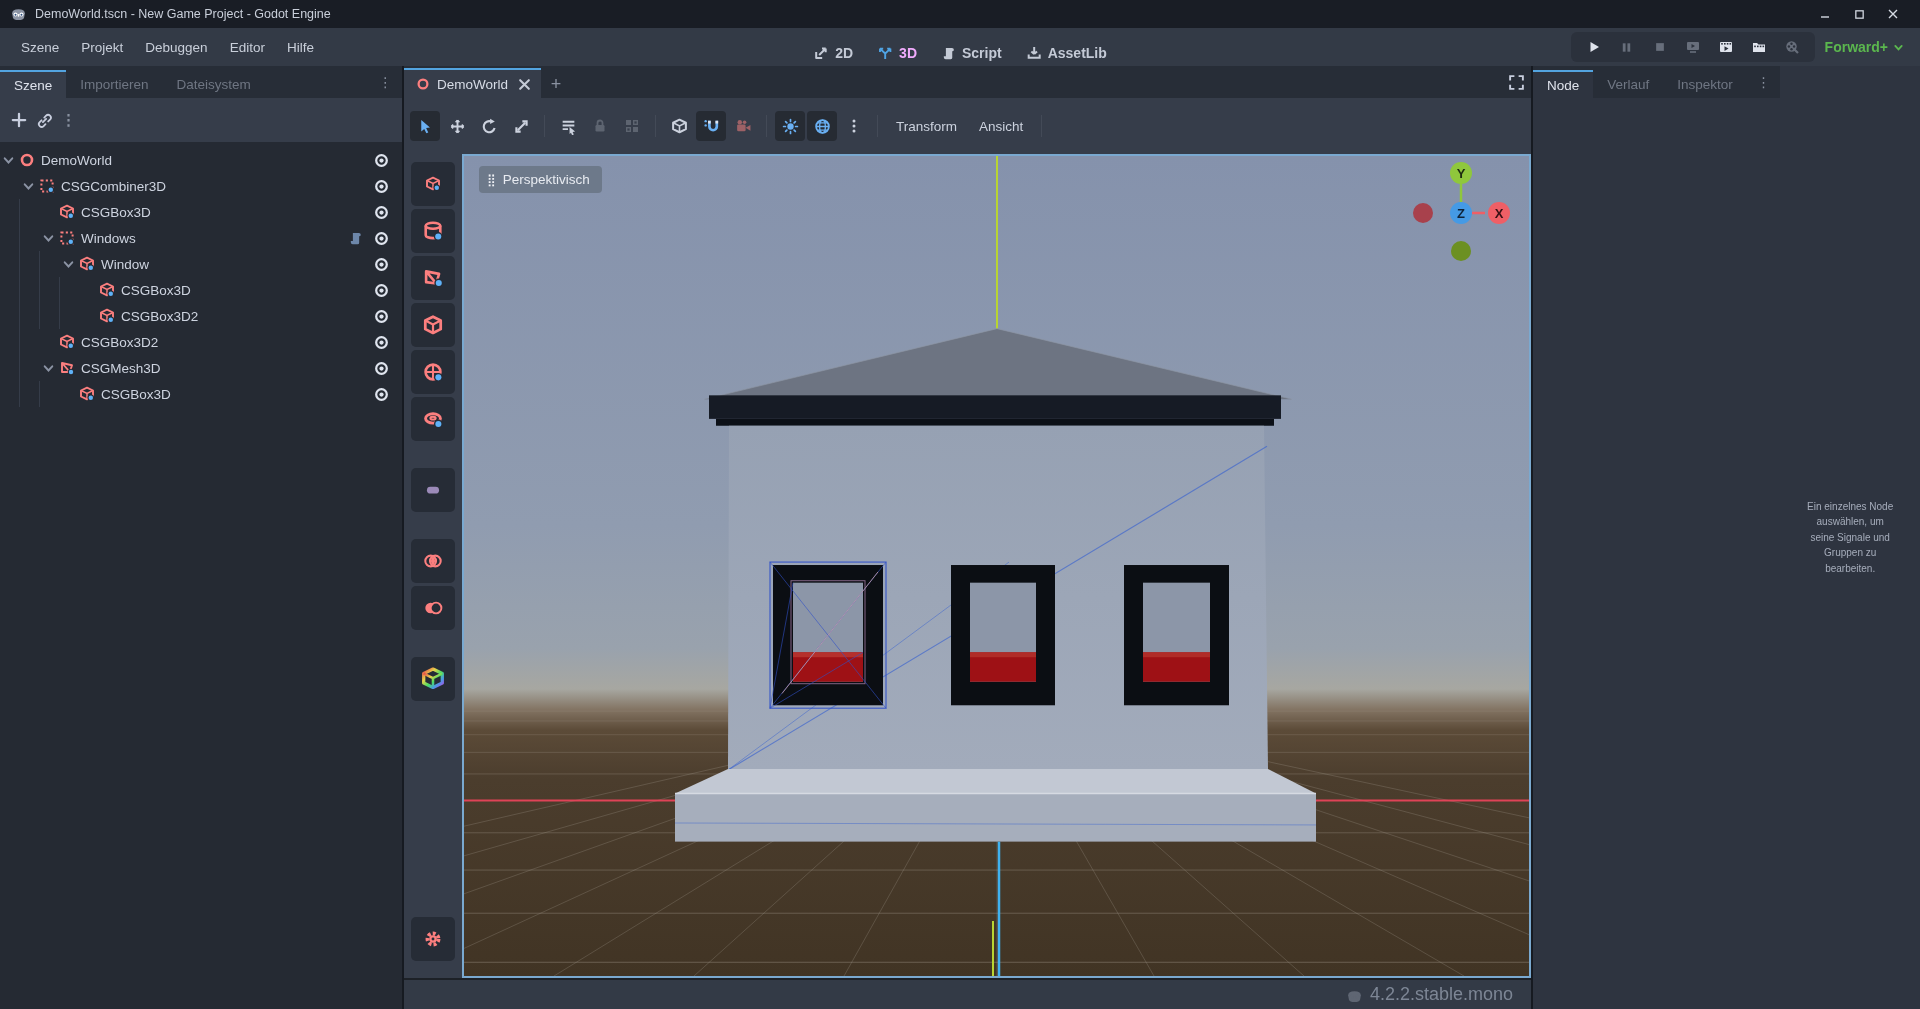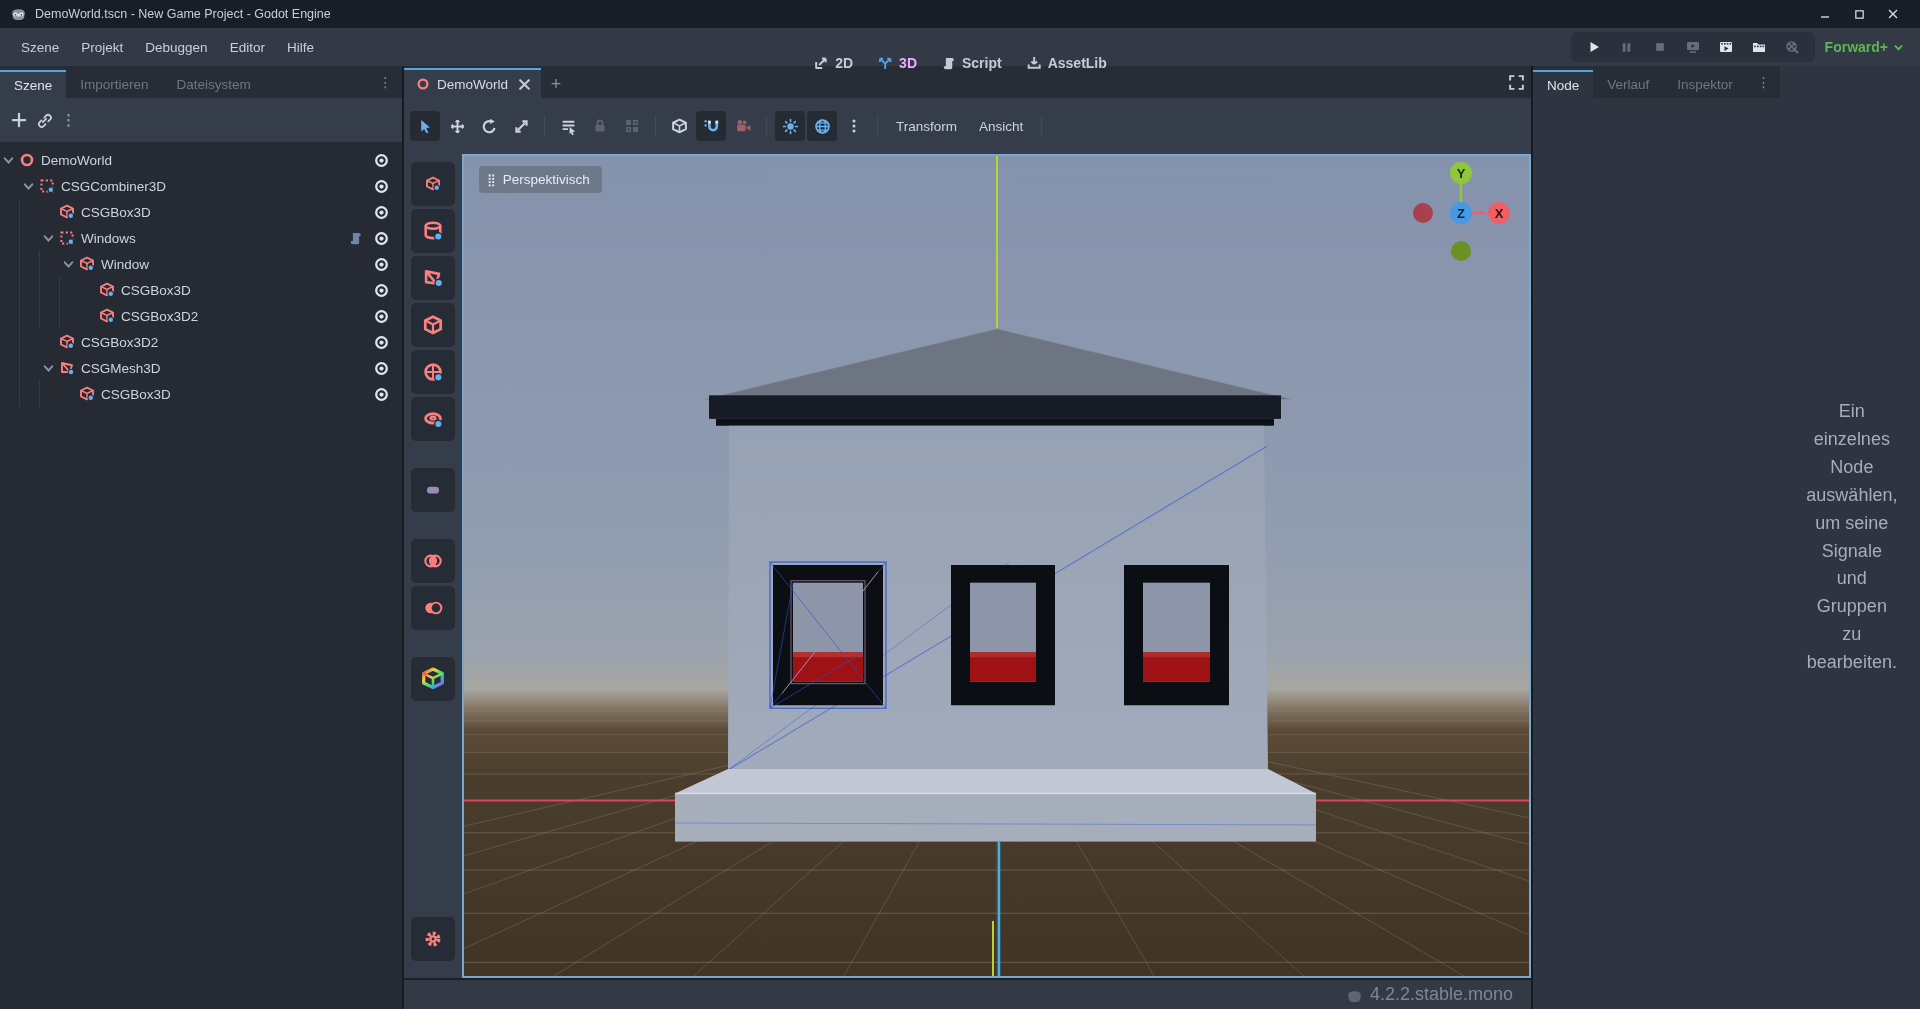--- a/index.html
+++ b/index.html
@@ -18,21 +18,21 @@
 
   
   #titlebar{height:28px;background:var(--bg-title);display:flex;align-items:center;padding:0 10px;}
   #titlebar .title{font-size:12.5px;color:#c9cfda;margin-left:8px;font-weight:normal;}
   #titlebar .spacer{flex:1;}
   .winbtn{width:34px;height:26px;display:flex;align-items:center;justify-content:center;color:#d5dae3;font-size:13px;cursor:default;}
 
   
   #header{height:38px;background:var(--bg-header);display:flex;align-items:center;position:relative;padding:0 10px;}
   .menu-item{padding:5px 11px;color:#c9cfda;border-radius:4px;cursor:default;}
-  #workspaces{position:absolute;left:50%;top:16px;height:100%;transform:translateX(-50%);display:flex;align-items:center;gap:6px;}
+  #workspaces{position:absolute;left:50%;top:0;height:100%;transform:translateX(-50%);display:flex;align-items:flex-end;gap:6px;}
   .ws-btn{display:flex;align-items:center;gap:6px;padding:5px 9px;border-radius:4px;color:#c4cad6;font-weight:bold;font-size:14px;}
   .ws-btn.active{color:#f0abfc;}
   #playzone{margin-left:auto;display:flex;align-items:center;gap:10px;}
   #playbtns{display:flex;align-items:center;gap:7px;background:#2b313c;border-radius:6px;padding:3px 10px;height:30px;}
   .playbtn{width:26px;height:24px;display:flex;align-items:center;justify-content:center;}
   .st-normal{color:#dfe3ec;} .st-dim{color:#676e7b;}
   #renderer{display:flex;align-items:center;gap:5px;color:#5bb74e;font-weight:bold;font-size:14px;padding-right:6px;}
 
   
   #main{display:flex;height:943px;gap:2px;}
@@ -88,21 +88,21 @@
   #axis-gizmo{position:absolute;right:16px;top:2px;}
 
   
   #bottom-split{height:2px;background:#1d2127;}
   #bottom-bar{height:29px;background:var(--bg-header);display:flex;align-items:center;padding:0 14px;gap:4px;}
   .bottom-tab{padding:6px 11px;color:#c3c9d4;font-size:13.5px;}
   #version{margin-left:auto;display:flex;align-items:flex-end;gap:7px;color:#7d8695;font-size:18px;padding-right:4px;}
 
   
   #node-empty{flex:1;display:flex;align-items:center;justify-content:center;padding:0 26px;}
-  #node-empty p{color:#a6adbb;font-size:18px;text-align:center;line-height:1.55;}
+  #node-empty p{color:#a6adbb;font-size:10px;text-align:center;line-height:1.55;}
 </style>
 </head>
 <body>
 
 <div id="titlebar">
   <span class="icon">
       <svg width="17" height="17" viewBox="0 0 16 16">
         <path d="M2.8 11 L2 6.8 Q2.2 3 8 3 Q13.8 3 14 6.8 L13.2 11 Q12.6 13.2 8 13.2 Q3.4 13.2 2.8 11Z" fill="#8b93a3"></path>
         <circle cx="5.2" cy="8" r="1.9" fill="#fff"></circle>
         <circle cx="10.8" cy="8" r="1.9" fill="#fff"></circle>

